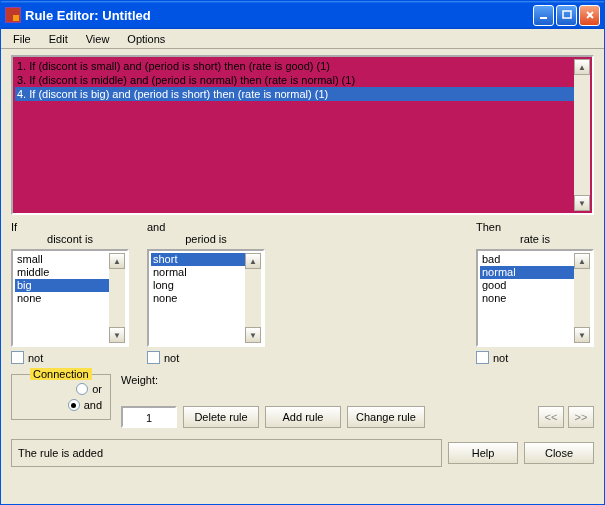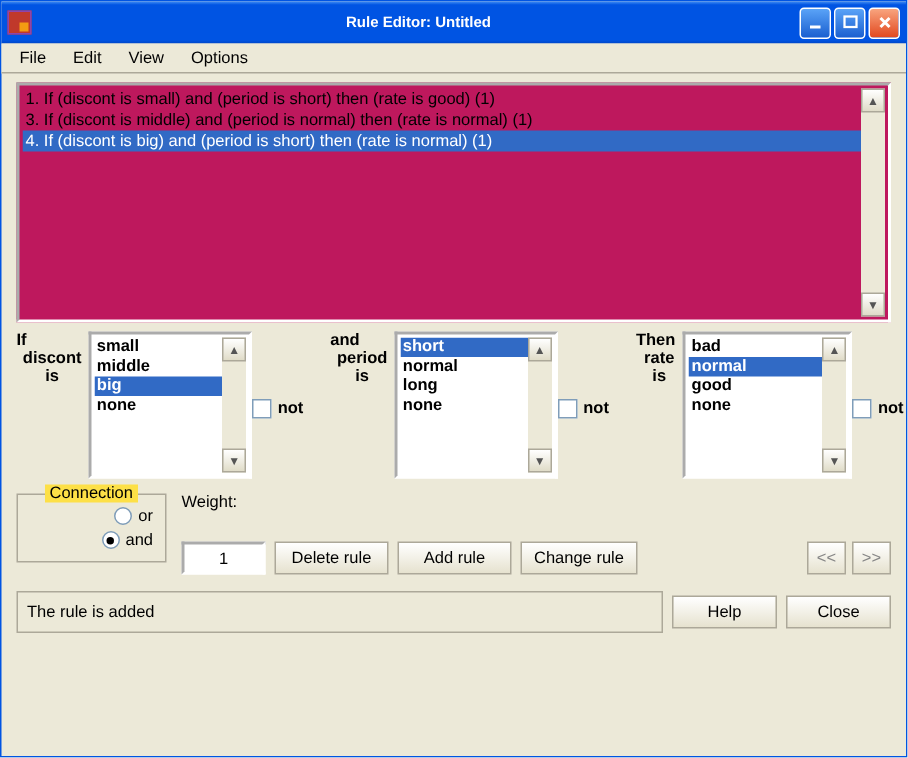--- a/index.html
+++ b/index.html
@@ -20,23 +20,22 @@
     display: flex;
     flex-direction: column;
   }
   .titlebar {
     height: 28px;
     background: linear-gradient(to bottom, #3f8cf3 0%, #0054e3 8%, #0054e3 92%, #0046c7 100%);
     display: flex;
     align-items: center;
     color: #fff;
     font-weight: bold;
-    font-size: 10px;
+    font-size: 13px;
     padding-left: 4px;
-    text-align: center;
   }
   .titlebar .app-icon {
     width: 16px; height: 16px;
     background: #c0392b;
     border: 1px solid #8e44ad;
     margin-right: 4px;
     position: relative;
   }
   .titlebar .app-icon::after {
     content: "";
@@ -108,22 +107,21 @@
     display:flex;align-items:center;justify-content:center;
     font-size: 8px; color:#555;
   }
   .conditions-row {
     display: flex;
     margin-top: 6px;
     gap: 18px;
   }
   .cond-block {
     display: flex;
-    flex-direction: row;
-    font-weight: bold;
+    flex-direction: column;
   }
   .cond-block.last { margin-left: auto; }
   .cond-head {
     display: flex;
     flex-direction: column;
     height: 28px;
   }
   .cond-head .kw { font-size: 11px; }
   .cond-head .var { font-size: 11px; text-align: center; }
   .listbox {

